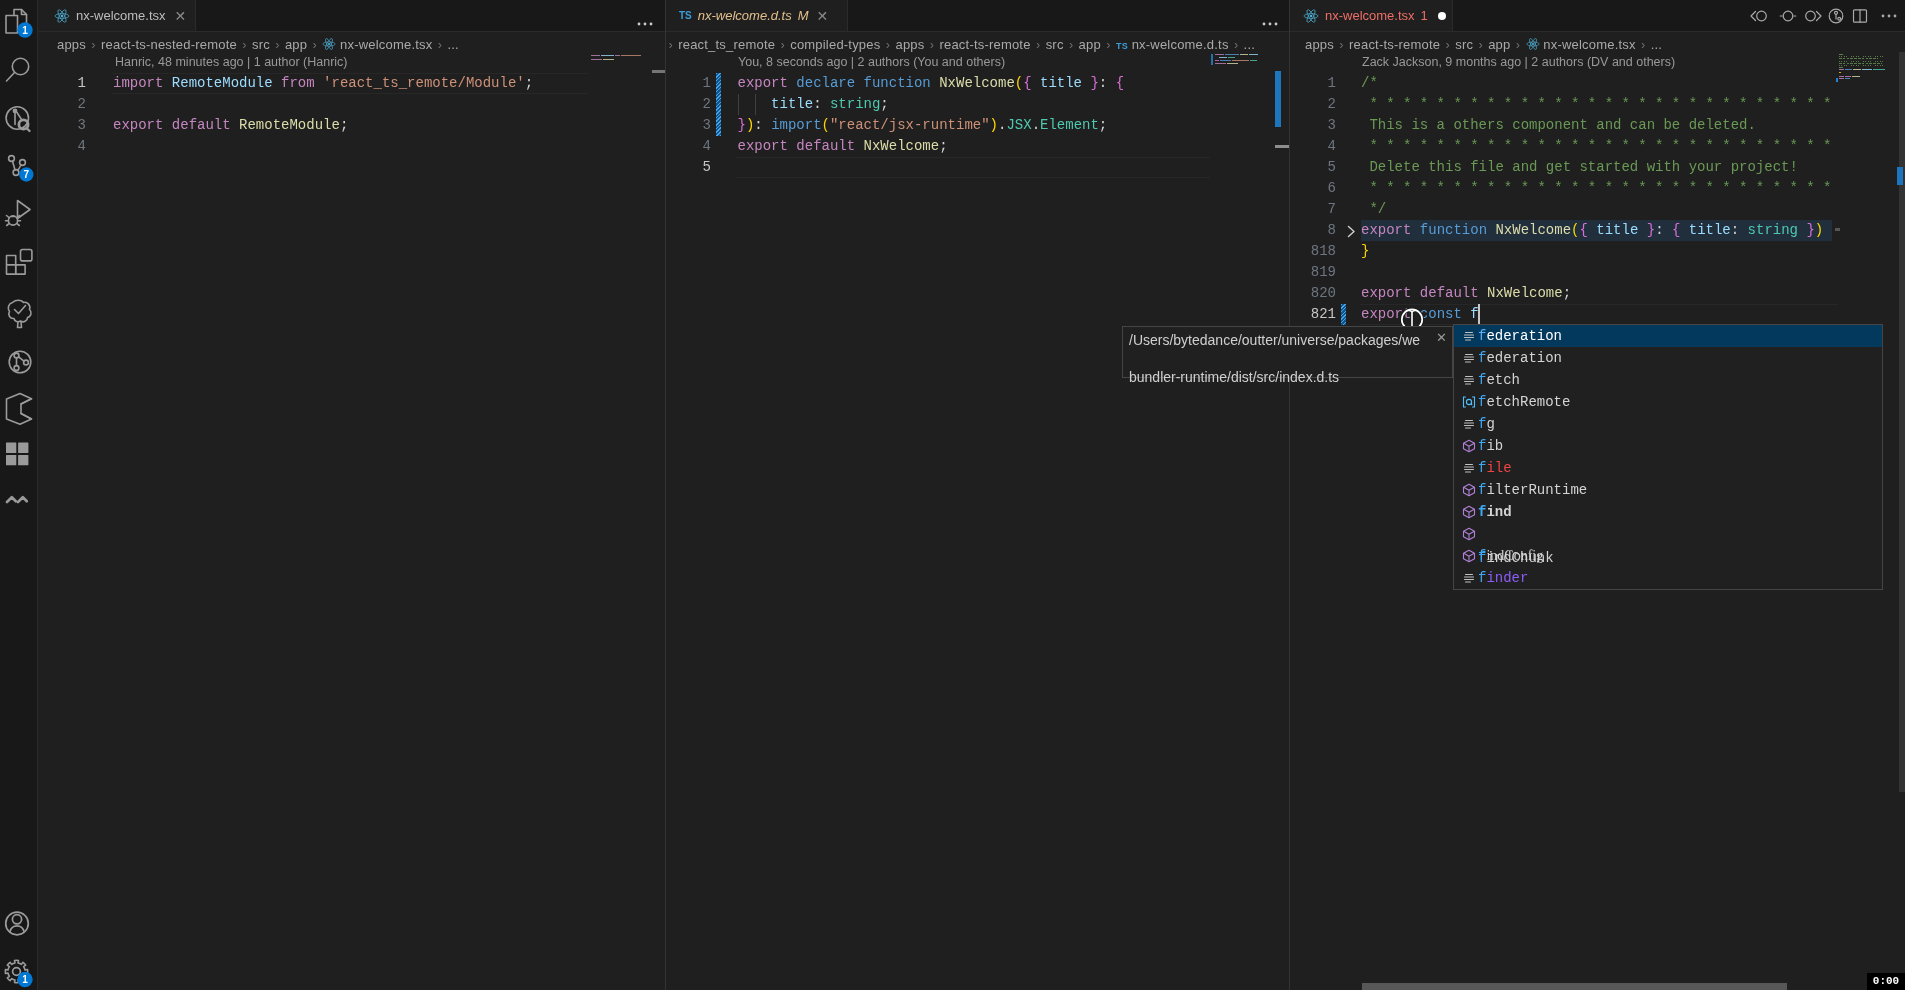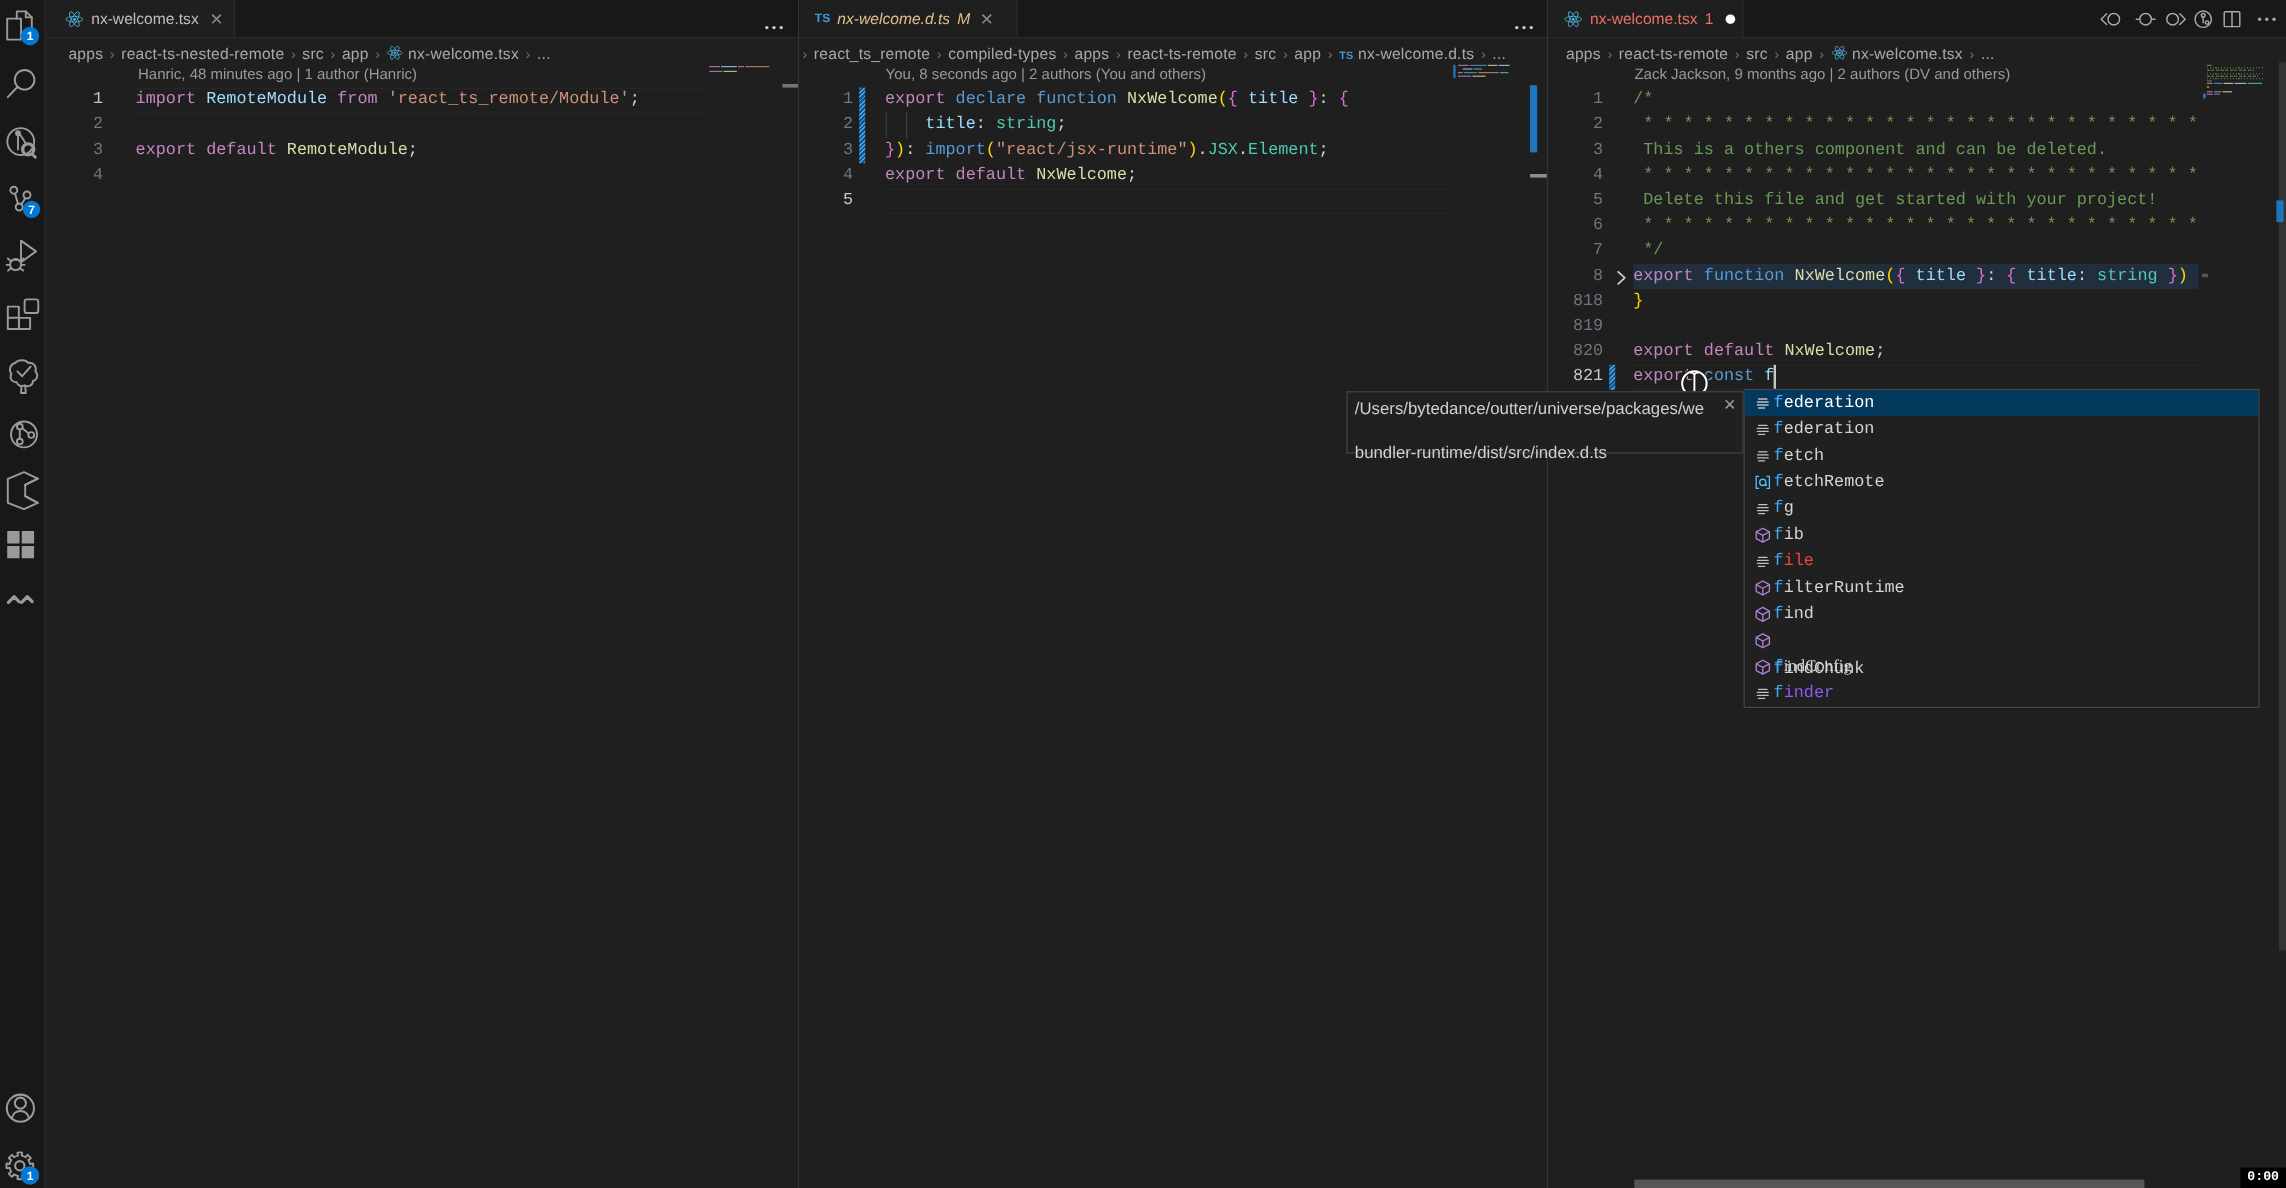--- a/index.html
+++ b/index.html
@@ -404,21 +404,21 @@
     </div>
     <div style="position:absolute; left:0; top:176px; width:428px; height:22px;">
       <span style="position:absolute; left:7px; top:3px; display:flex;">
         <svg width="16" height="16" viewBox="0 0 16 16">
           <g fill="none" stroke="#b180d7" stroke-width="1.1" stroke-linejoin="round">
             <path d="M8 2.2 L13.5 5.2 L13.5 10.8 L8 13.8 L2.5 10.8 L2.5 5.2 Z"></path>
             <path d="M2.7 5.3 L8 8.2 L13.3 5.3 M8 8.2 L8 13.6"></path>
           </g>
         </svg>
       </span>
-      <span class="mono" style="position:absolute; left:24px; top:0px; line-height:22px;"><span style="color:#3fa9f5;">f</span><span style="color:#d4d4d4;">ind</span></span>
+      <span class="mono" style="position:absolute; left:24px; top:0px; line-height:22px;font-weight:bold;"><span style="color:#3fa9f5;">f</span><span style="color:#d4d4d4;">ind</span></span>
     </div>
     <div style="position:absolute; left:0; top:198px; width:428px; height:22px;">
       <span style="position:absolute; left:7px; top:3px; display:flex;">
         <svg width="16" height="16" viewBox="0 0 16 16">
           <g fill="none" stroke="#b180d7" stroke-width="1.1" stroke-linejoin="round">
             <path d="M8 2.2 L13.5 5.2 L13.5 10.8 L8 13.8 L2.5 10.8 L2.5 5.2 Z"></path>
             <path d="M2.7 5.3 L8 8.2 L13.3 5.3 M8 8.2 L8 13.6"></path>
           </g>
         </svg>
       </span>

